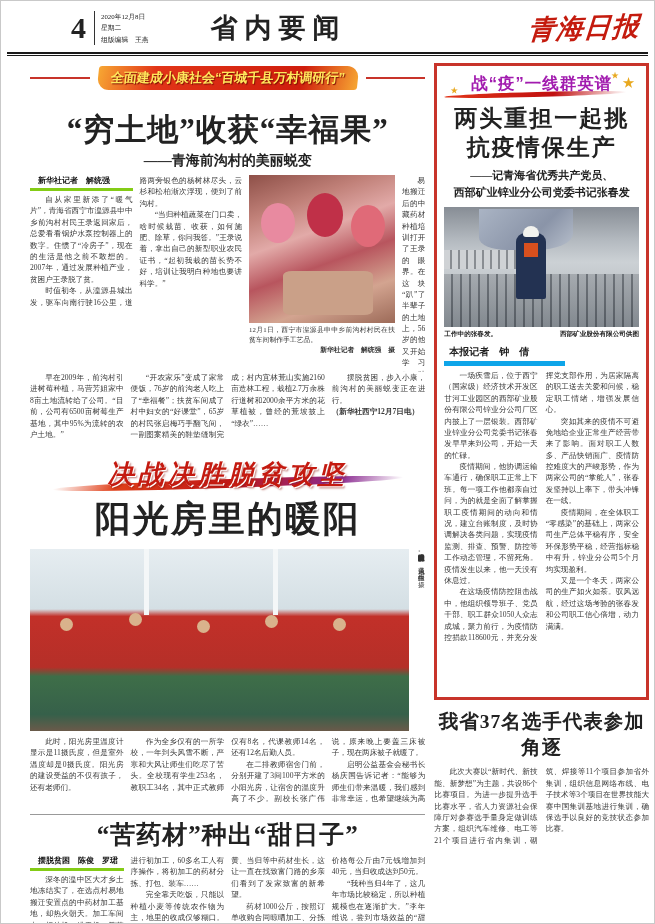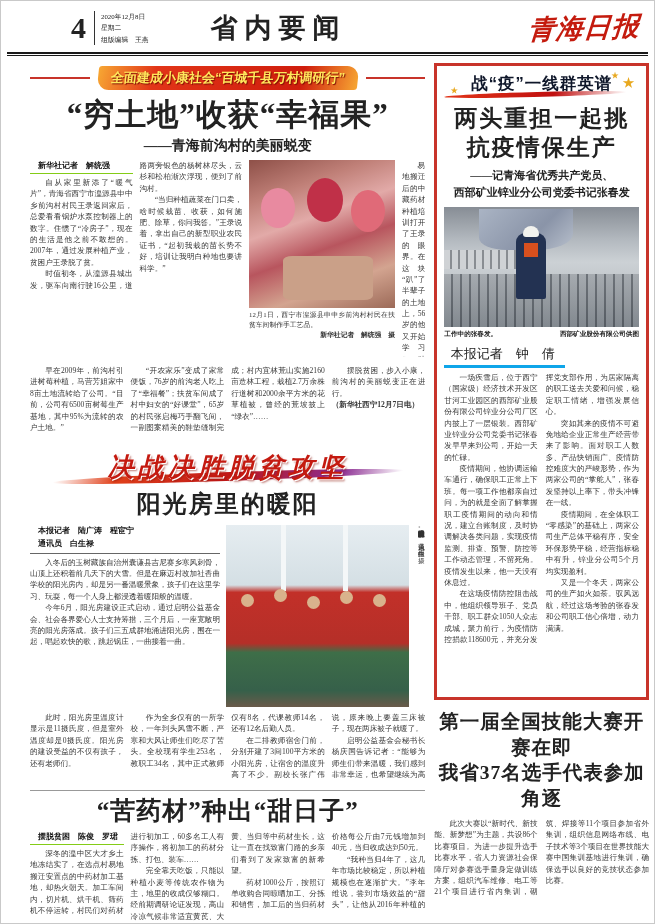--- a/index.html
+++ b/index.html
@@ -21,71 +21,71 @@
     font-family:"DejaVu Serif",serif; }
   .double-rule { margin:5px 6px 0 6px; height:4px;
     border-top:2.2px solid #1a1a1a; border-bottom:1px solid #1a1a1a; }
   
   .content { display:flex; gap:9px; padding:7px 5px 0 29px; }
   .leftcol { width:396px; }
   .rightcol { width:215px; }
   
   .body p { font-size:7.6px; line-height:1.5; text-align:justify; text-indent:2em;
     margin:0; color:#363636; }
-  .byline { font-weight:bold; font-size:8px; color:#111; border-bottom:1px solid #84cc16;
+  .byline { font-weight:bold; font-size:8px; color:#111; border-bottom:3px solid #84cc16;
     padding-bottom:2px; margin-bottom:3px; text-indent:1em; }
   .byline2 { font-weight:bold; font-size:8px; color:#111; text-indent:1em; line-height:1.6; }
   .caption { font-size:6.8px; color:#333; line-height:1.45; margin-top:2px; text-align:justify; }
   .credit { display:block; text-align:right; font-weight:bold; }
   .ending { font-weight:bold; text-align:right; text-indent:0 !important; }
   
   .banner1-row { display:flex; align-items:center; margin:3px 0 3px; }
   .banner1-line { flex:1; height:2px; background:#c8342a; }
   .banner1 { margin:0 8px; background:linear-gradient(100deg,#f7a733,#e23518 22%,#cf1d0d 78%,#f7a733);
     color:#ffe85c; font-family:"Liberation Sans",sans-serif; font-weight:bold; font-size:13px;
     padding:3px 13px; border-radius:3px 12px 3px 12px; transform:skewX(-6deg);
     text-shadow:1px 1px 1px #7e1005; white-space:nowrap; }
-  .a1-headline { font-size:31px; font-weight:bold; text-align:center; letter-spacing:1px; margin:4px 0 1px; }
+  .a1-headline { font-size:31px; font-weight:bold; text-align:center; letter-spacing:1px; margin:19px 0 1px; }
   .a1-sub { font-size:14px; font-weight:bold; text-align:center; margin-bottom:5px; }
   .a1-row { display:flex; gap:7px; height:197px; overflow:hidden; }
   .a1-left2col { width:212px; column-count:2; column-gap:7px; }
   .photo1-fig { width:146px; flex:none; }
   .photo1 { height:148px; position:relative; overflow:hidden;
     background:linear-gradient(160deg,#8e5048 0%,#c08078 22%,#e2aaa8 40%,#b8555e 58%,#d3a490 78%,#9c6a58 100%); }
   .blob { position:absolute; border-radius:50%; }
   .a1-rightcol { flex:1; }
-  .a1-bottom { column-count:4; column-gap:7px; height:76px; overflow:hidden; margin-top:8px; }
+  .a1-bottom { column-count:4; column-gap:7px; height:76px; overflow:hidden; margin-top:0; }
   
   .banner2-wrap { text-align:center; margin:8px 0 0; position:relative; height:38px; }
   .banner2-ribbon { display:inline-block; position:relative; padding:1px 34px; }
   .banner2-ribbon::before { content:""; position:absolute; left:-18px; right:-18px; top:62%;
     height:9px; border-radius:50%;
     background:linear-gradient(90deg,rgba(224,64,26,0) 0%,#e0401a 18%,#c01818 50%,#8a2a90 82%,rgba(138,42,144,0) 100%);
     transform:skewX(-30deg) rotate(-2deg); }
   .banner2-text { position:relative; font-size:26px; font-weight:bold; font-style:italic;
     color:#c41a10; letter-spacing:4px;
     text-shadow:1px 1px 0 #fff,2px 2px 2px rgba(140,20,10,.55); }
-  .a2-headline { font-size:24px; font-weight:bold; text-align:center; letter-spacing:2px; margin:1px 0 5px; }
+  .a2-headline { font-size:36px; font-weight:bold; text-align:center; letter-spacing:2px; margin:1px 0 5px; }
   .a2-row { display:flex; gap:6px; height:182px; overflow:hidden; }
   .a2-leftcol { width:190px; }
   .photo3-wrap { flex:1; display:flex; gap:3px; }
   .photo3 { flex:1; position:relative; overflow:hidden;
     background:linear-gradient(180deg,#e6edf1 0%,#d4dfe4 33%,#c23029 37%,#b52f28 65%,#3e6e48 70%,#36604a 91%,#6a5a4a 100%); }
   .win-bar { position:absolute; top:0; width:5px; height:36%; background:#f4f7f8; }
   .face { position:absolute; width:13px; height:13px; border-radius:50%; background:#d9b28c; }
   .vcaption { width:13px; writing-mode:vertical-rl; font-size:6.6px; color:#333; line-height:1.15; }
   .a2-bottom { column-count:4; column-gap:7px; height:72px; overflow:hidden; margin-top:5px; }
   
   .a3-div { border-top:1px solid #999; margin:6px 0 3px; }
   .a3-headline { font-size:25px; font-weight:bold; text-align:center; letter-spacing:1px; margin:1px 0 4px; }
   .a3-body { column-count:4; column-gap:7px; height:96px; overflow:hidden; }
   
   .red-box { border:3.5px solid #c8342a; padding:6px 7px 4px; height:637px; overflow:hidden; background:#fff; }
   .banner4 { position:relative; text-align:center; margin:1px 0 7px; height:24px; }
-  .banner4-text { position:relative; z-index:1; font-size:16.5px; font-weight:bold; color:#0f172a;
+  .banner4-text { position:relative; z-index:1; font-size:16.5px; font-weight:bold; color:#a21caf;
     letter-spacing:1px; font-family:"Liberation Sans",sans-serif; }
   .banner4-swoosh { position:absolute; left:2px; right:14px; bottom:0; height:5px; border-radius:50%;
     background:linear-gradient(90deg,#e23518 0%,#c01010 60%,rgba(192,16,16,0) 100%);
     transform:skewX(-35deg) rotate(-1.5deg); }
   .star { color:#e8a81e; position:absolute; z-index:2; }
   .star-big { font-size:13px; right:4px; top:1px; }
   .star-small { font-size:8px; right:20px; top:-3px; }
   .star-left { font-size:8px; left:6px; bottom:1px; }
   .a4-headline { font-size:23px; font-weight:bold; text-align:center; line-height:1.28; letter-spacing:2px; }
   .a4-sub { font-size:11px; font-weight:bold; text-align:center; line-height:1.55; margin:4px 0 6px; }
@@ -98,21 +98,21 @@
     background:repeating-linear-gradient(90deg,#cfd2d5 0 6px,#898d92 6px 8px); }
   .tarp { position:absolute; left:18%; top:2%; width:48%; height:34%; border-radius:0 0 40% 30%;
     background:linear-gradient(135deg,#aab4c4,#8a94a8 60%,#b8c0cc); }
   .worker { position:absolute; left:37%; top:22%; width:30px; height:66px;
     background:#233252; border-radius:9px 9px 2px 2px; }
   .worker-hat { position:absolute; left:calc(37% + 7px); top:16%; width:16px; height:11px;
     background:#f2f2ee; border-radius:8px 8px 3px 3px; }
   .worker-vest { position:absolute; left:calc(37% + 8px); top:30%; width:14px; height:14px; background:#d8501e; }
   .cap-row { display:flex; justify-content:space-between; font-size:6.6px; font-weight:bold;
     color:#222; margin:3px 0 6px; }
-  .a4-byline { font-weight:normal; font-size:13px; border-bottom:3px solid #0ea5e9; width:62%;
+  .a4-byline { font-weight:bold; font-size:10px; border-bottom:5px solid #0ea5e9; width:62%;
     padding-bottom:2px; margin-bottom:4px; text-indent:0.5em; }
   .a4-body { column-count:2; column-gap:8px; height:336px; overflow:hidden; }
   
   .a5-headline { font-size:19.5px; font-weight:bold; text-align:center; line-height:1.32;
     margin:9px 0 6px; letter-spacing:1px; }
   .a5-body { column-count:2; column-gap:8px; height:122px; overflow:hidden; }
   .a5-lead { font-weight:bold; }
 </style>
 </head>
 <body>
@@ -175,26 +175,20 @@
       </div>
 
       <div class="banner2-wrap">
         <span class="banner2-ribbon">
           <span class="banner2-text">决战决胜脱贫攻坚</span>
         </span>
       </div>
       <h2 class="a2-headline">阳光房里的暖阳</h2>
 
       <div class="a2-row">
-        <div class="a2-leftcol body">
-          <div class="byline2">本报记者　陆广涛　程宦宁</div>
-          <div class="byline2" style="border-bottom:1px solid #666;padding-bottom:2px;margin-bottom:3px;">通讯员　白生禄</div>
-          <p>入冬后的玉树藏族自治州囊谦县吉尼赛乡寒风刺骨，山顶上还积着前几天下的大雪。但是在麻迈村改加社香曲学校的阳光房内，却是另一番温暖景象，孩子们在这里学习、玩耍，每一个人身上都浸透着暖阳般的温暖。</p>
-          <p>今年6月，阳光房建设正式启动，通过启明公益基金会、社会各界爱心人士支持筹措，三个月后，一座宽敞明亮的阳光房落成。孩子们三五成群地涌进阳光房，围在一起，唱起欢快的歌，跳起锅庄，一曲接着一曲。</p>
-        </div>
         <div class="photo3-wrap">
           <div class="photo3">
             <div class="win-bar" style="left:30%;"></div>
             <div class="win-bar" style="left:64%;"></div>
             <div class="face" style="left:8%;top:38%;"></div>
             <div class="face" style="left:26%;top:35%;"></div>
             <div class="face" style="left:44%;top:39%;"></div>
             <div class="face" style="left:62%;top:36%;"></div>
             <div class="face" style="left:80%;top:38%;"></div>
           </div>
@@ -254,21 +248,20 @@
           <p>一场疾雪后，位于西宁（国家级）经济技术开发区甘河工业园区的西部矿业股份有限公司锌业分公司厂区内披上了一层银装。西部矿业锌业分公司党委书记张春发早早来到公司，开始一天的忙碌。</p>
           <p>疫情期间，他协调运输车通行，确保职工正常上下班。每一项工作他都亲自过问，为的就是全面了解掌握职工疫情期间的动向和情况，建立台账制度，及时协调解决各类问题，实现疫情监测、排查、预警、防控等工作动态管理，不留死角。疫情发生以来，他一天没有休息过。</p>
           <p>在这场疫情防控阻击战中，他组织领导班子、党员干部、职工群众1050人众志成城，聚力前行，为疫情防控捐款118600元，并充分发挥党支部作用，为居家隔离的职工送去关爱和问候，稳定职工情绪，增强发展信心。</p>
           <p>突如其来的疫情不可避免地给企业正常生产经营带来了影响。面对职工人数多、产品快销面广、疫情防控难度大的严峻形势，作为两家公司的“掌舵人”，张春发坚持以上率下，带头冲锋在一线。</p>
           <p>疫情期间，在全体职工“零感染”的基础上，两家公司生产总体平稳有序，安全环保形势平稳，经营指标稳中有升，锌业分公司5个月均实现盈利。</p>
           <p>又是一个冬天，两家公司的生产如火如荼。驭风远航，经过这场考验的张春发和公司职工信心倍增，动力满满。</p>
         </div>
       </div>
 
       <div class="a5-headline">
-        <div>第一届全国技能大赛开赛在即</div>
         <div>我省37名选手代表参加角逐</div>
       </div>
       <div class="a5-body body">
         <p>此次大赛以“新时代、新技能、新梦想”为主题，共设86个比赛项目。为进一步提升选手比赛水平，省人力资源社会保障厅对参赛选手量身定做训练方案，组织汽车维修、电工等21个项目进行省内集训，砌筑、焊接等11个项目参加省外集训，组织信息网络布线、电子技术等3个项目在世界技能大赛中国集训基地进行集训，确保选手以良好的竞技状态参加比赛。</p>
       </div>
     </section>
   </div>
 
 </div>
 

